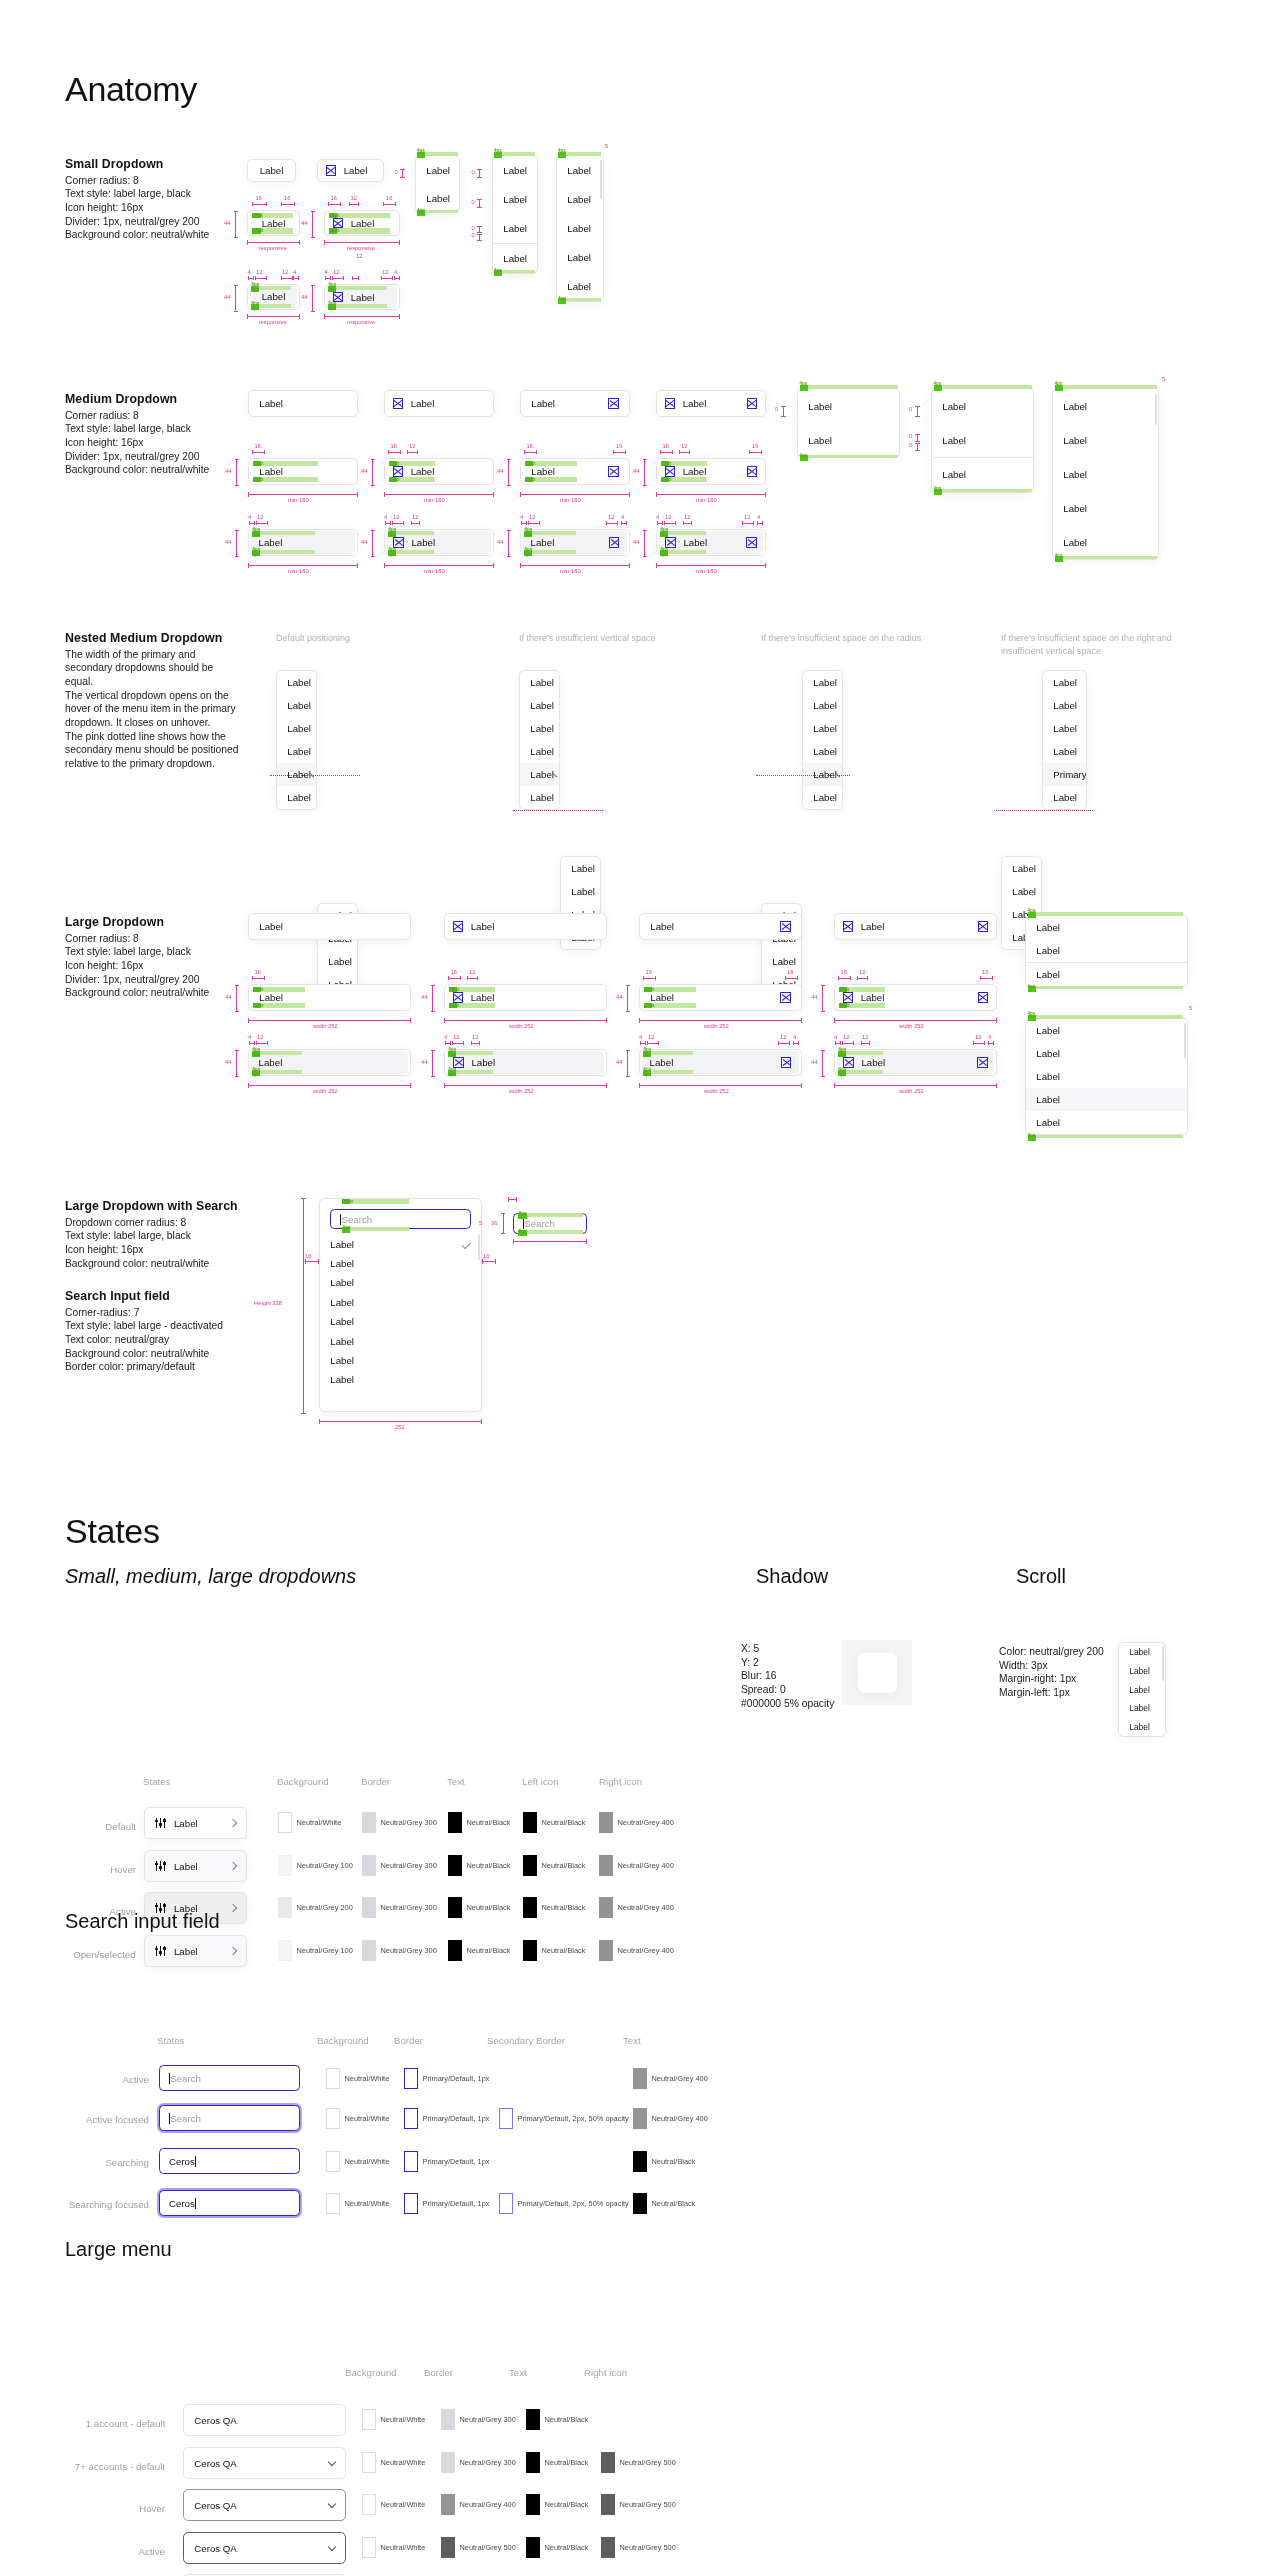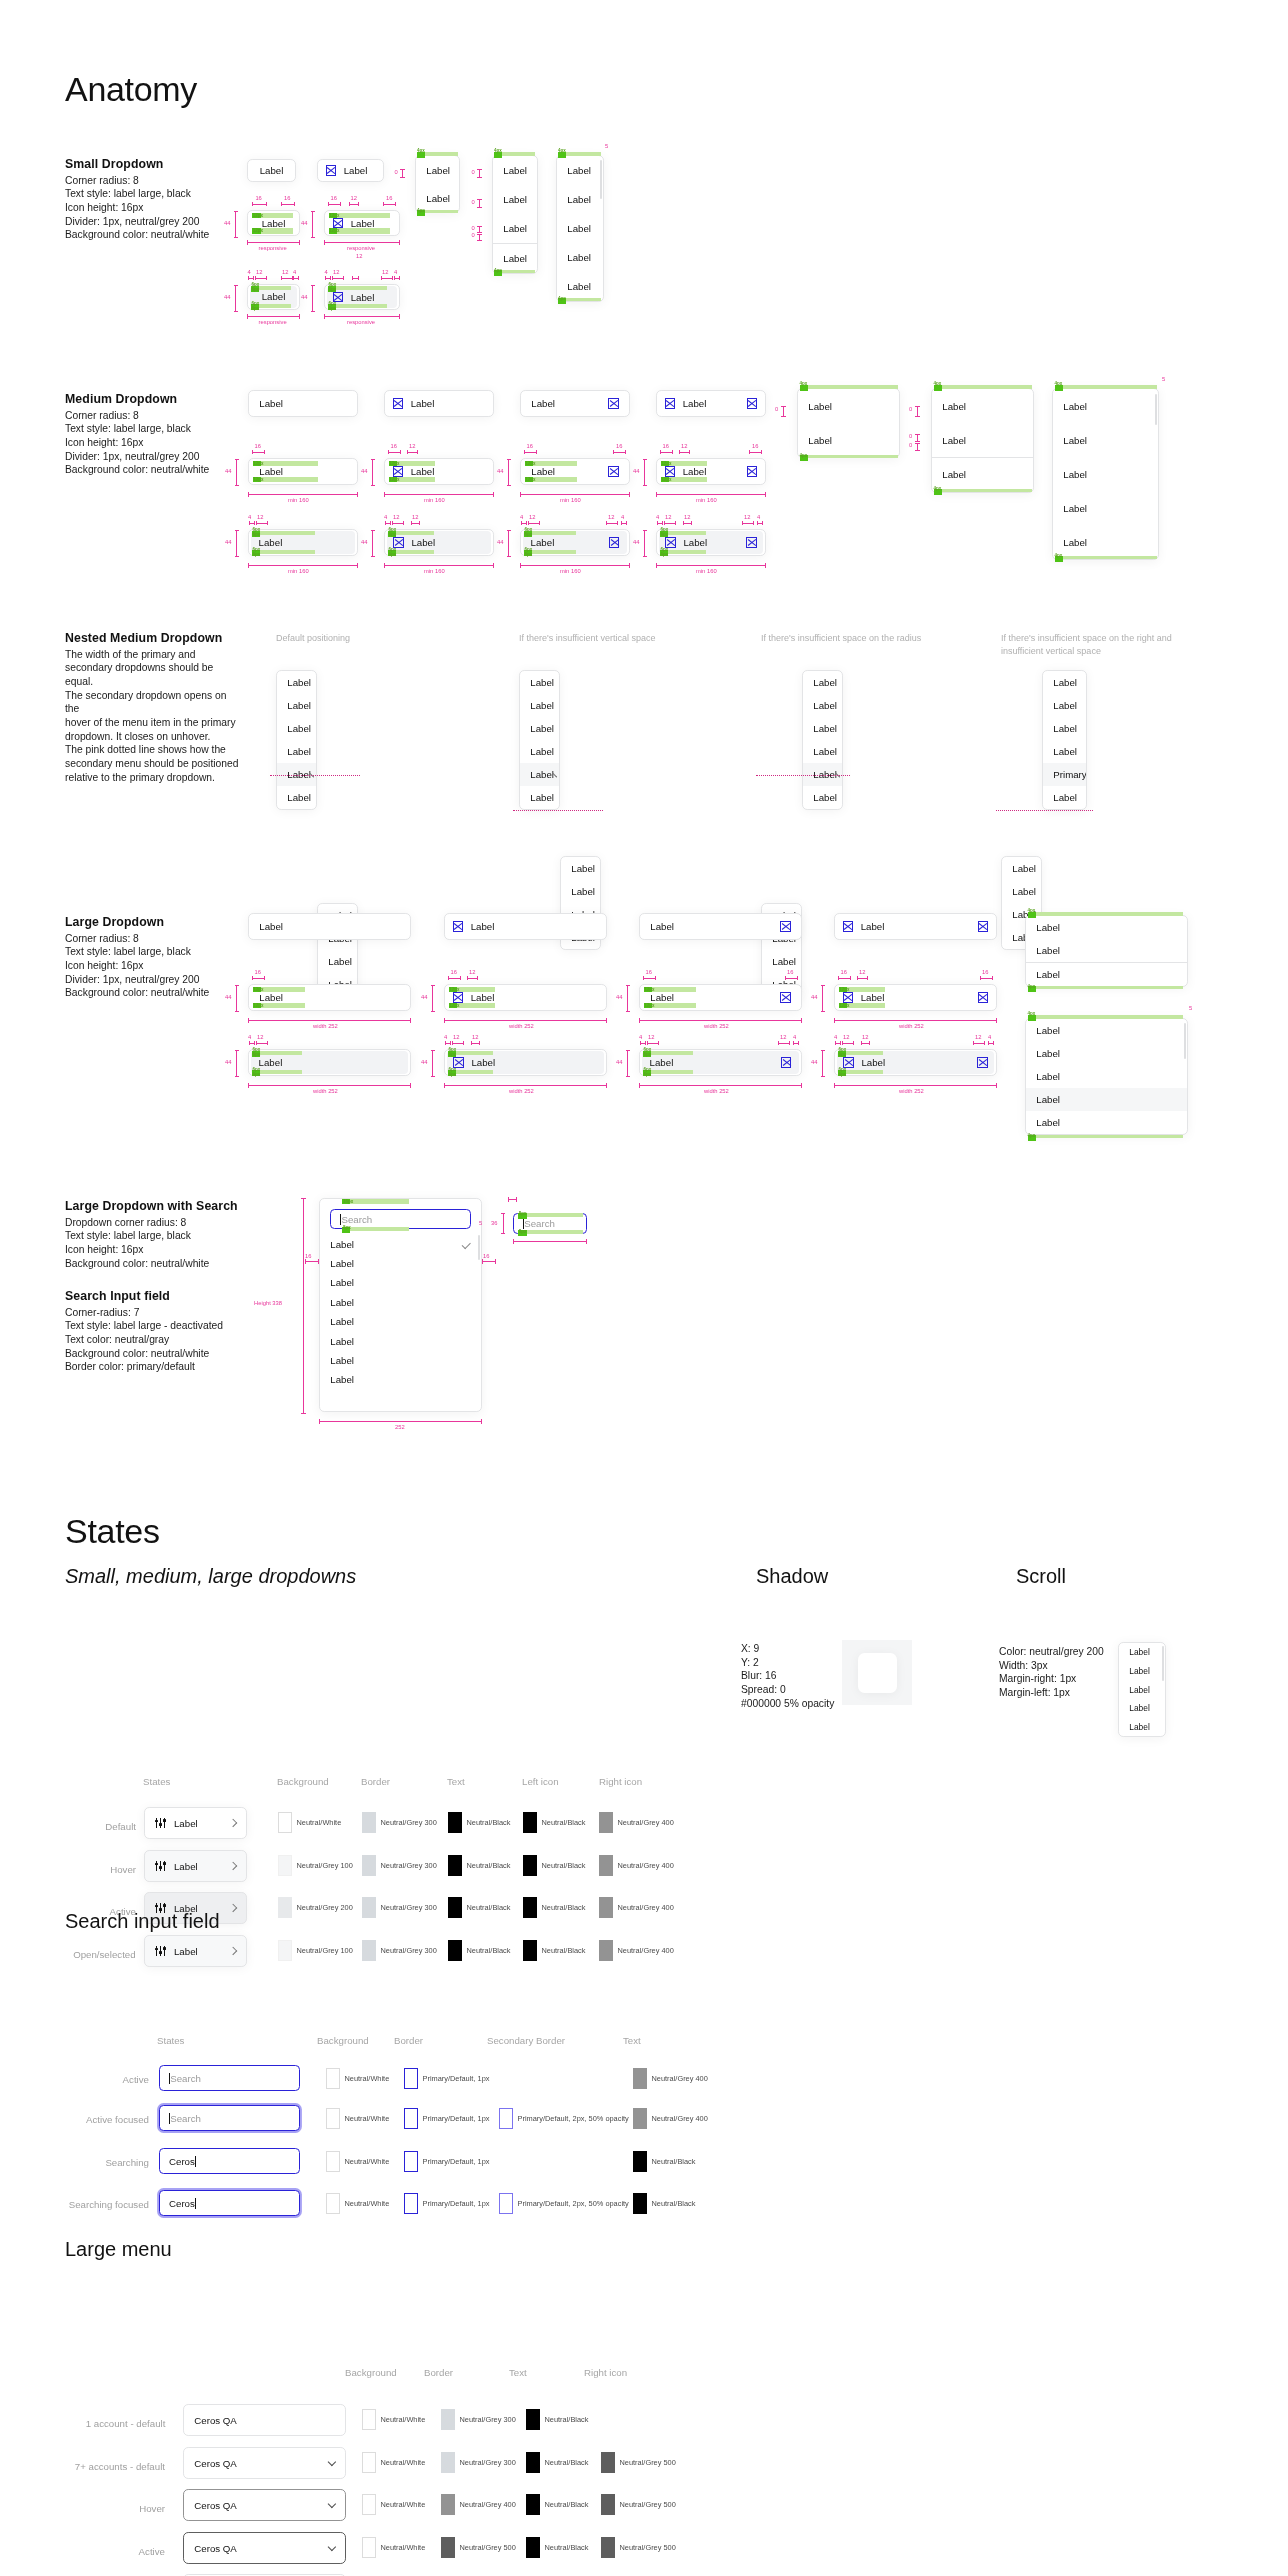--- a/index.html
+++ b/index.html
@@ -588,21 +588,21 @@
     <div class="green-bar" style="left:2.6px; top:-2.6px; width:102px; height:3.2px;"></div>
     <div class="green-tag" style="left:2.6px; top:-5.8px; line-height:3.2px;">4px</div>
     <div class="green-bar" style="left:2.6px; top:168px; width:102px; height:3.2px;"></div>
     <div class="green-tag" style="left:2.6px; top:166px; line-height:3.2px;">4px</div>
   </div>
 
   <div class="abs" style="left:65px; top:631px; width:177px;">
     <div class="spec-title">Nested Medium Dropdown</div>
     <div class="spec-line">The width of the primary and</div>
     <div class="spec-line">secondary dropdowns should be equal.</div>
-    <div class="spec-line">The secondary dropdown opens on the</div>
+    <div class="spec-line">The vertical dropdown opens on the</div>
     <div class="spec-line">hover of the menu item in the primary</div>
     <div class="spec-line">dropdown. It closes on unhover.</div>
     <div class="spec-line">The pink dotted line shows how the</div>
     <div class="spec-line">secondary menu should be positioned</div>
     <div class="spec-line">relative to the primary dropdown.</div>
   </div>
 
   <div class="caption abs" style="left:276px; top:632px; width:168px;">Default positioning</div>
   <div class="caption abs" style="left:519px; top:632px; width:181px;">If there's insufficient vertical space</div>
   <div class="caption abs" style="left:761px; top:632px; width:181px;">If there's insufficient space on the radius</div>
@@ -1266,21 +1266,21 @@
         </div>
       <div class="swatch abs" style="left:534px; top:5.2px;">
           <span class="chip" style="background:#939393; border-color:#939393;"></span>
           <span class="swatch-label">Neutral/Grey 400</span>
         </div>
     </div>
   </div>
 
   <div class="h2 abs" style="left:756px; top:1565px;">Shadow</div>
   <div class="abs" style="left:741px; top:1642px;">
-    <div class="spec-line">X: 9</div>
+    <div class="spec-line">X: 5</div>
     <div class="spec-line">Y: 2</div>
     <div class="spec-line">Blur: 16</div>
     <div class="spec-line">Spread: 0</div>
     <div class="spec-line">#000000 5% opacity</div>
   </div>
   <div class="shadow-stage abs" style="left:842px; top:1640px; width:70px; height:65px;">
     <div class="shadow-card abs" style="left:15.5px; top:13px; width:39px; height:40px;"></div>
   </div>
 
   <div class="h2 abs" style="left:1016px; top:1565px;">Scroll</div>

